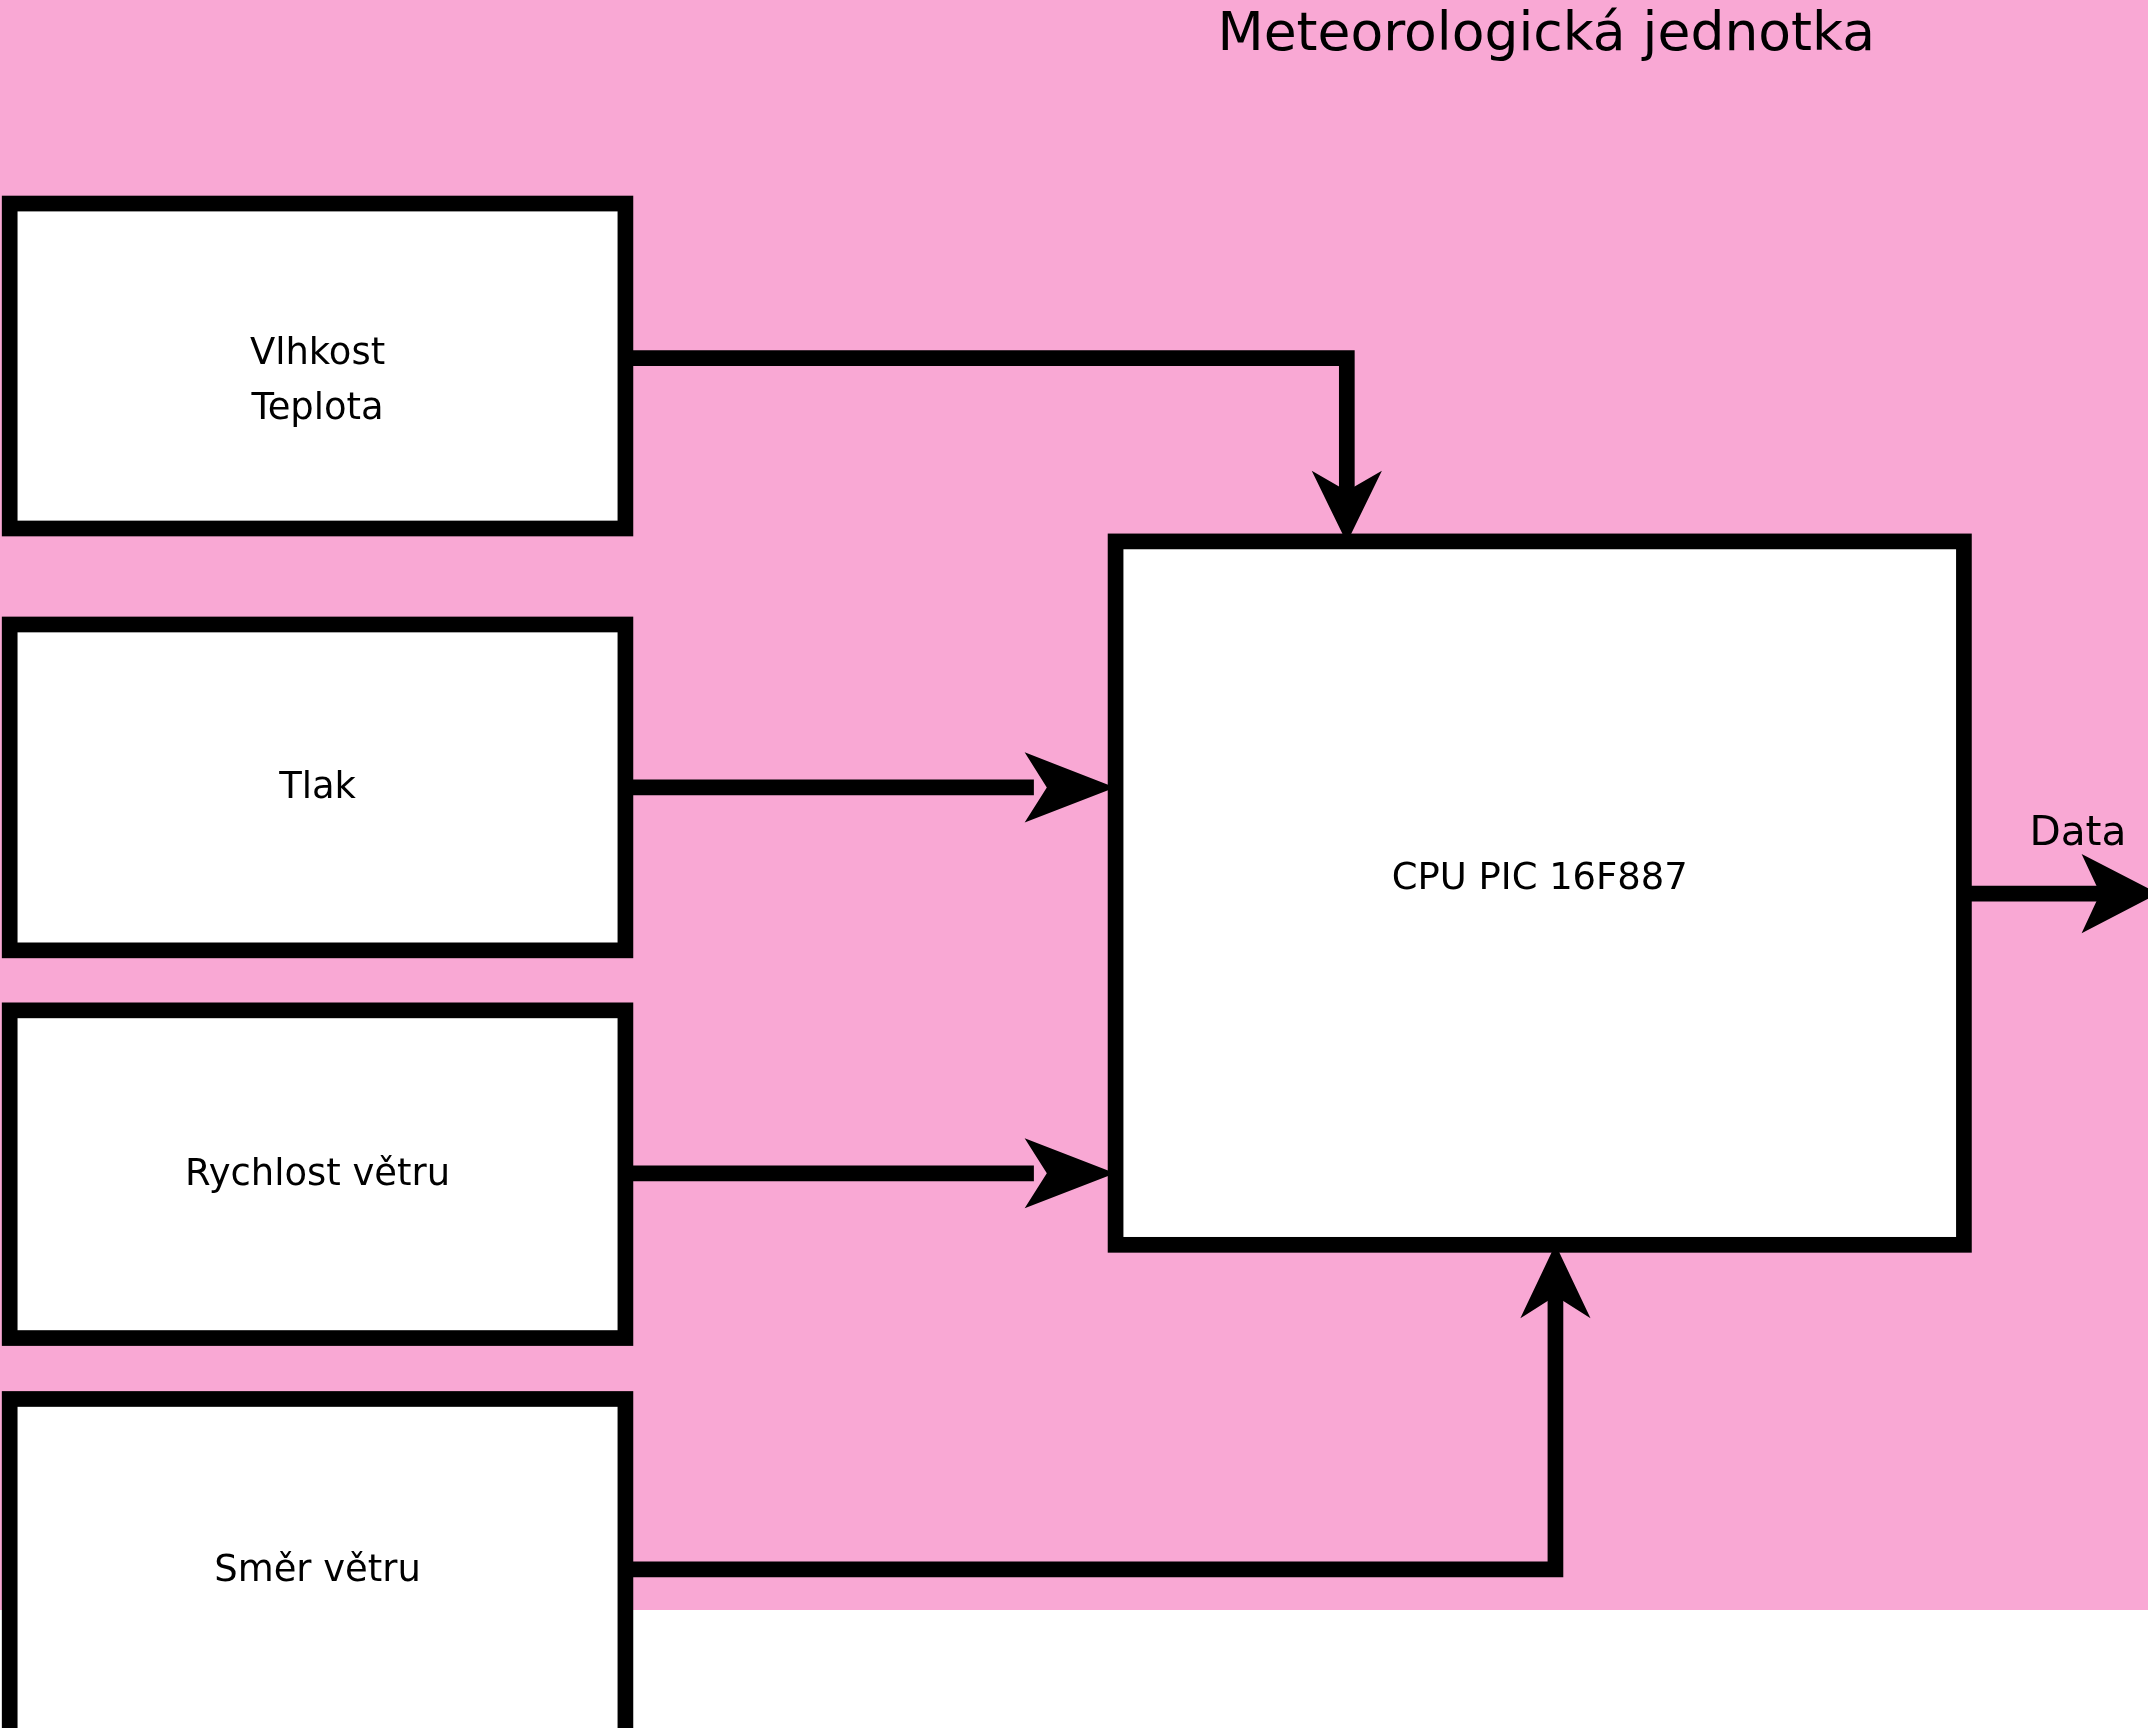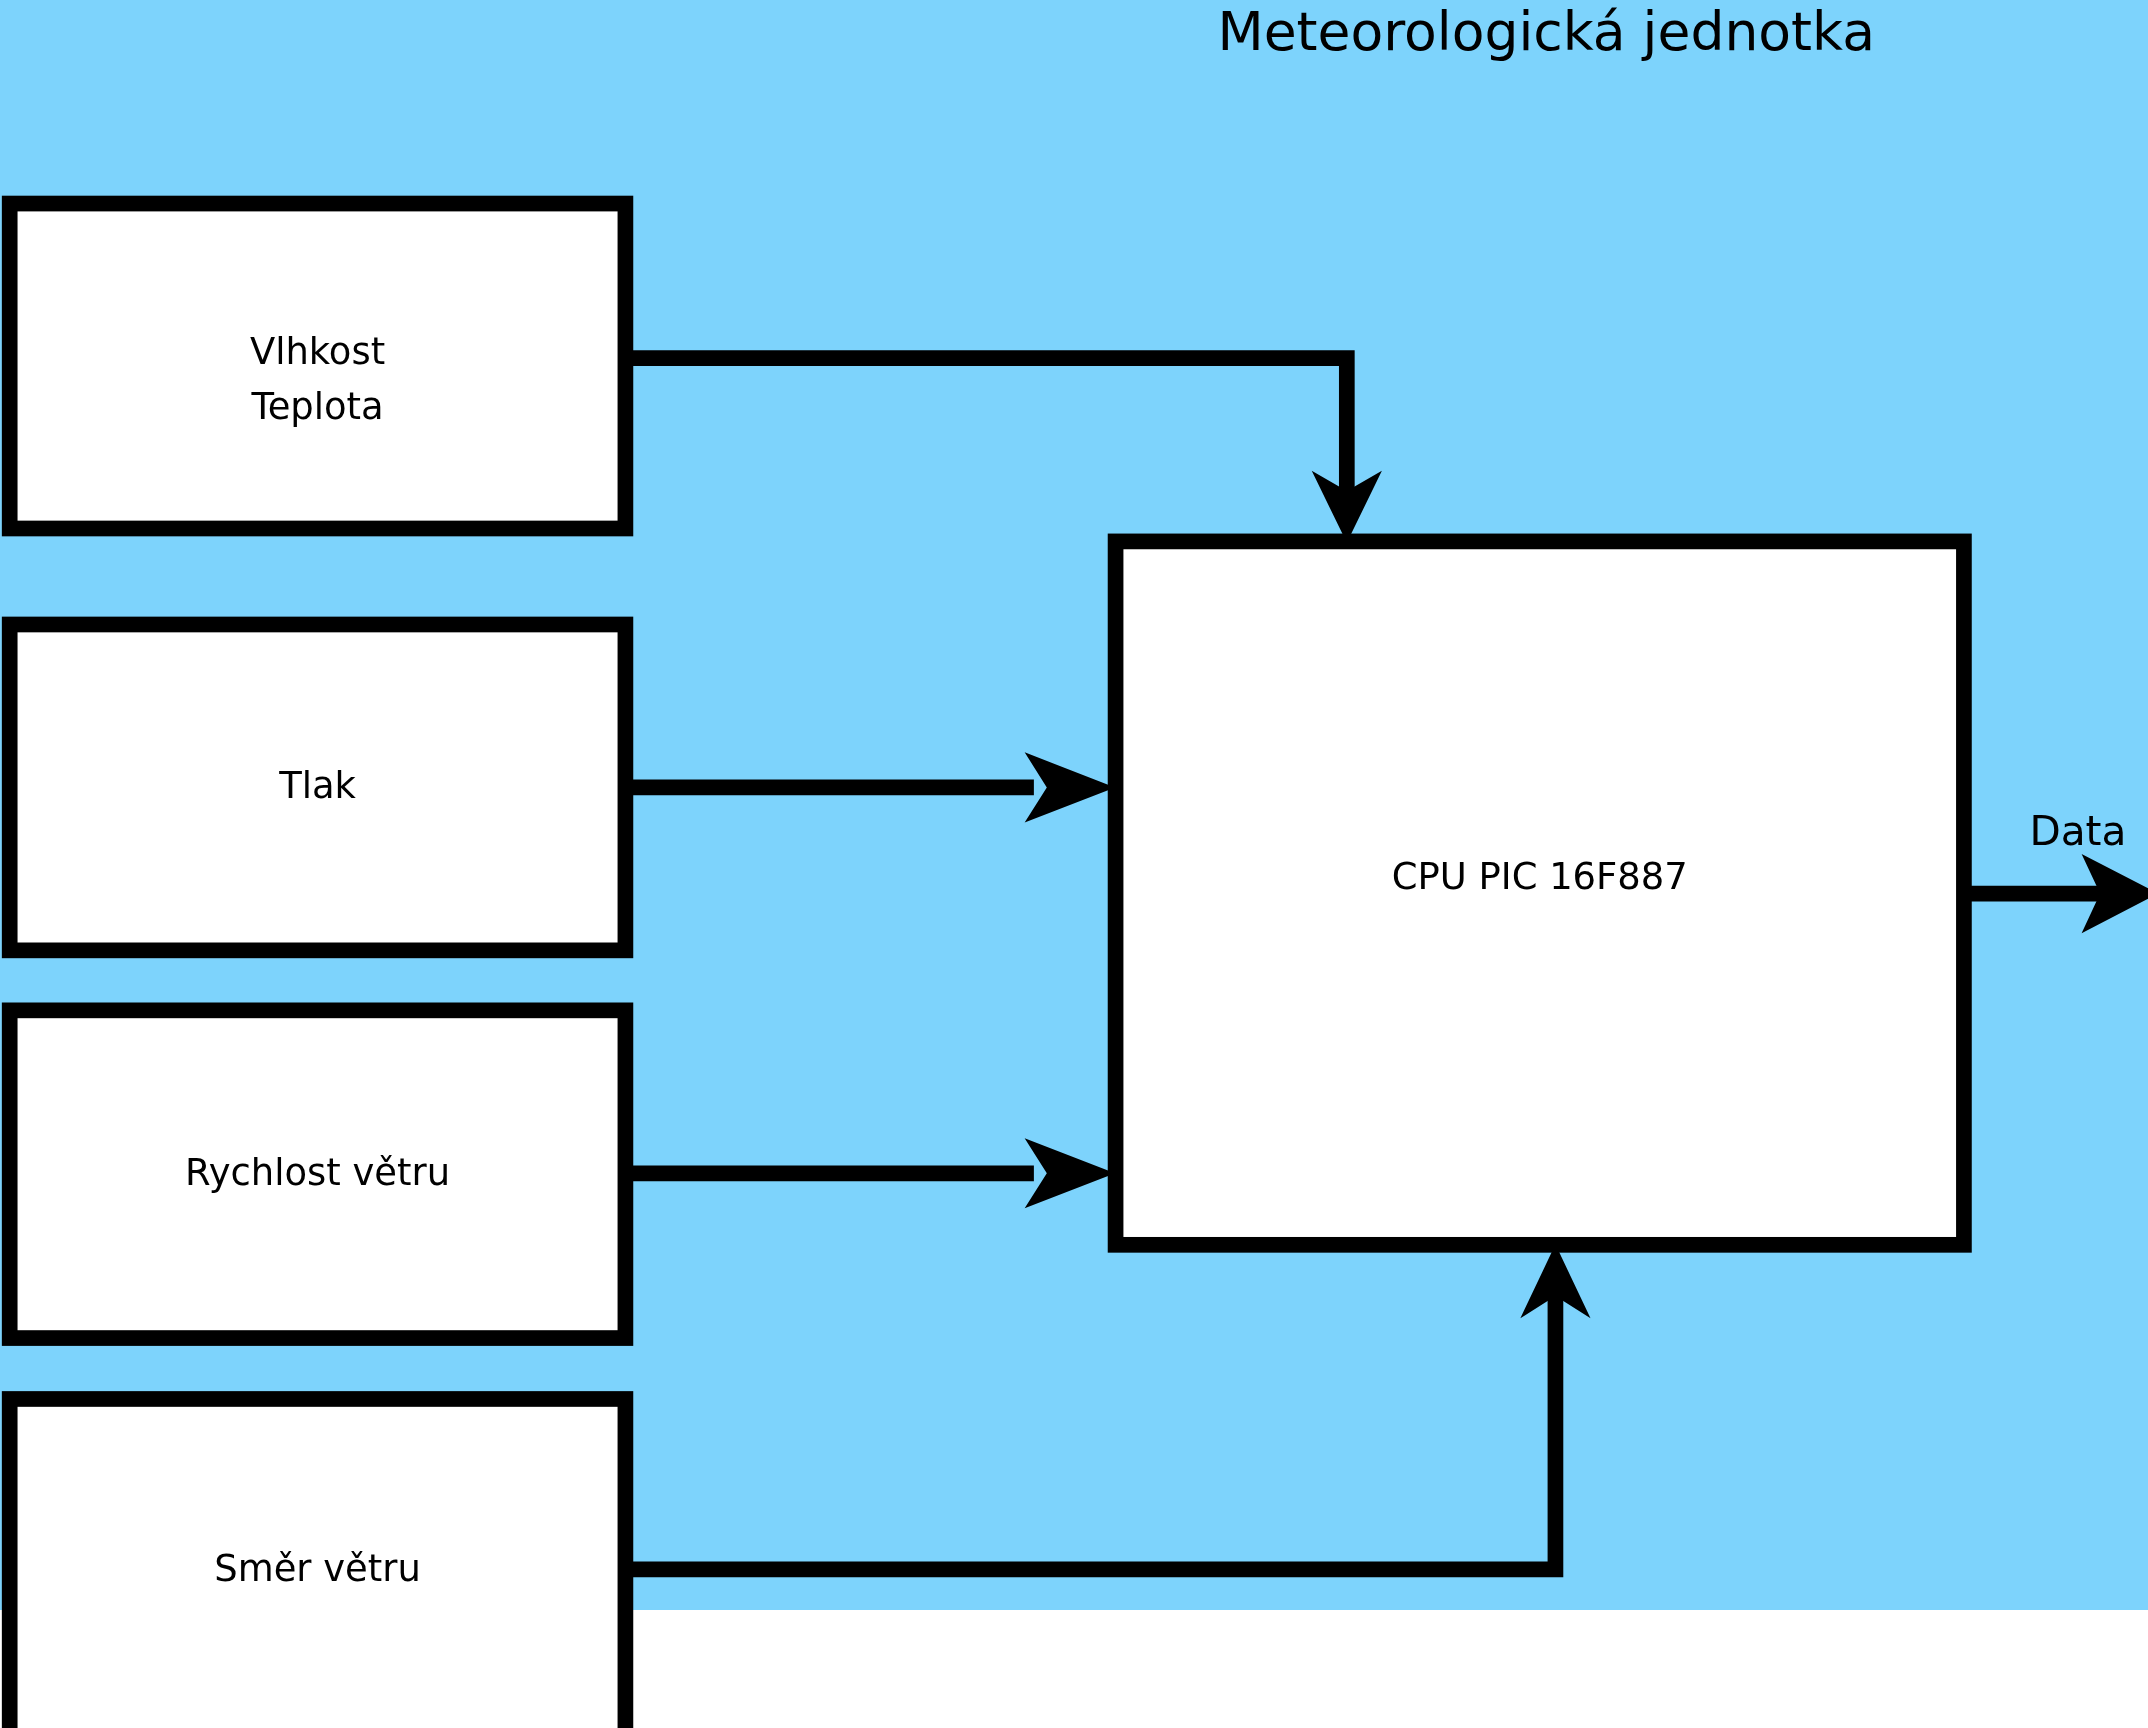--- a/index.html
+++ b/index.html
@@ -10,21 +10,21 @@
   body {
     width: 2149px;
     height: 1729px;
     overflow: hidden;
     font-family: "DejaVu Sans", sans-serif;
   }
   #diagram-root {
     position: relative;
     width: 2149px;
     height: 1610px;
-    background: #7dd3fc;
+    background: #f9a8d4;
   }
   svg.diagram-canvas {
     position: absolute;
     top: 0;
     left: 0;
     width: 2149px;
     height: 1729px;
     display: block;
   }
   .blk-rect {

